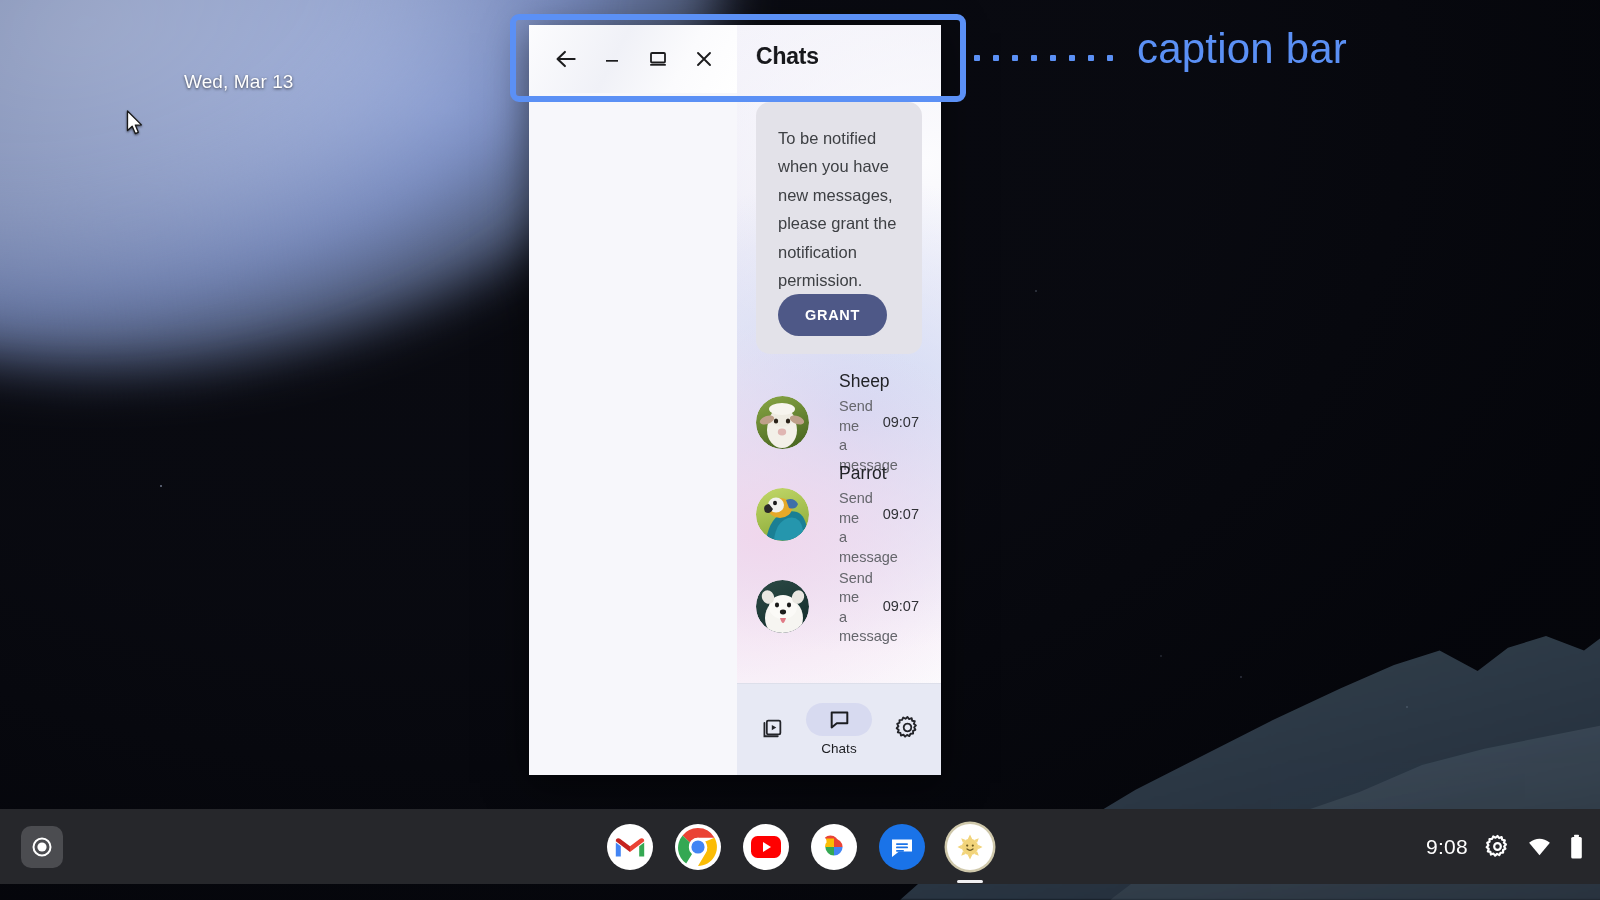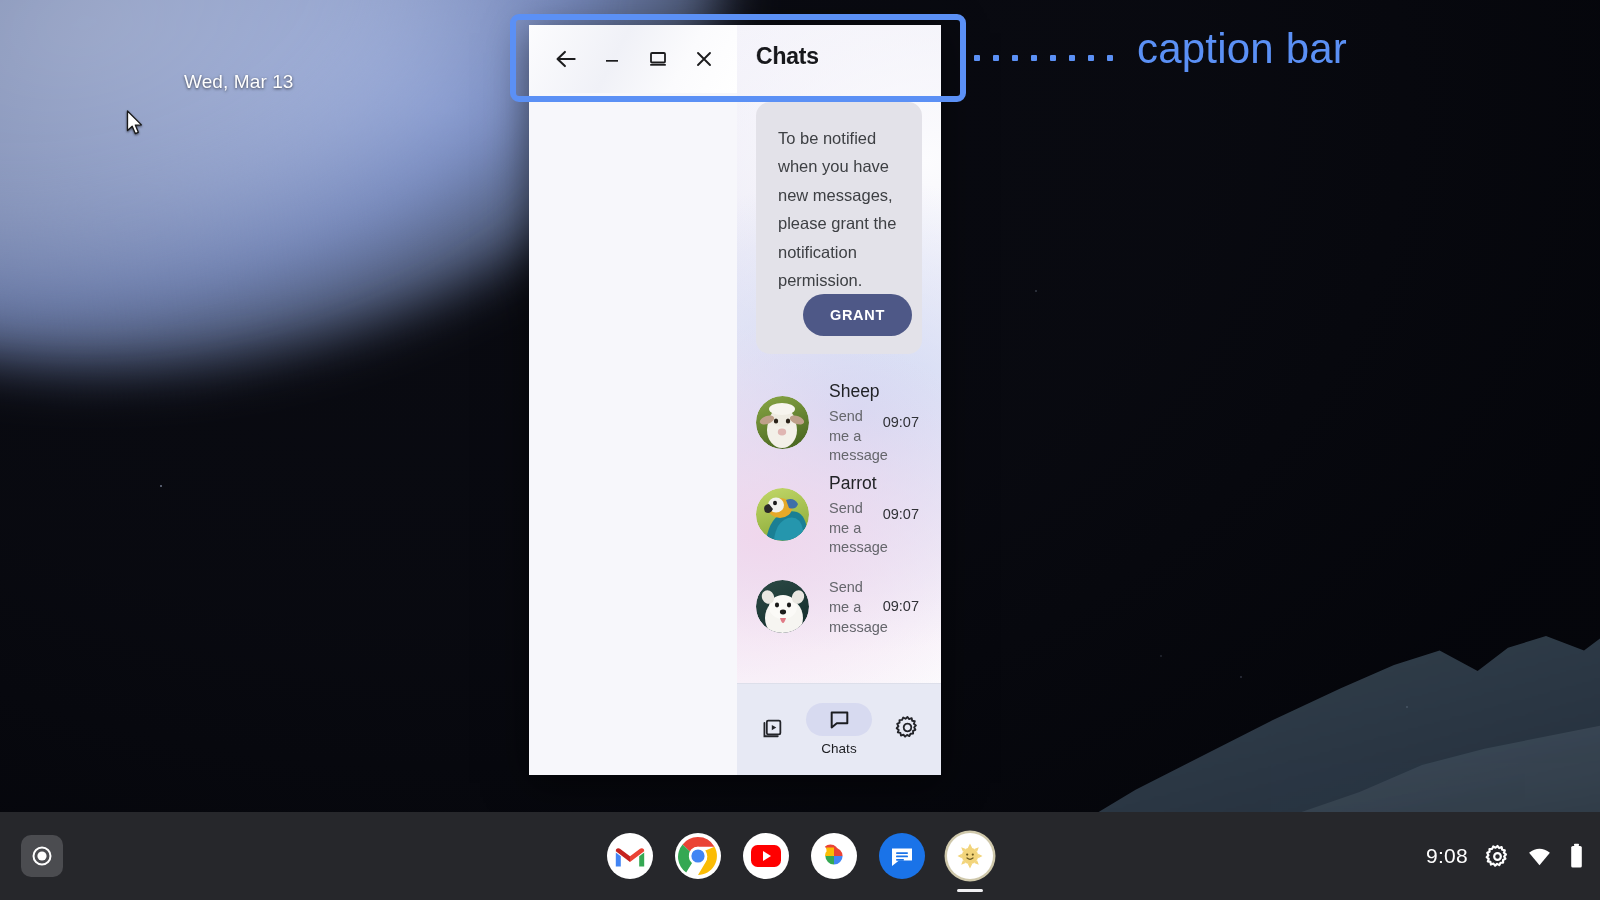--- a/index.html
+++ b/index.html
@@ -225,21 +225,20 @@
   }
   .perm-text {
     font-size: 16.5px;
     line-height: 1.72;
     color: #3e4044;
     max-width: 300px;
   }
   .perm-actions {
     margin-top: auto;
     display: flex;
-    justify-content: flex-end;
   }
   .grant-btn {
     background: #4e5887;
     color: #ffffff;
     border: none;
     border-radius: 24px;
     padding: 13px 27px;
     font-size: 14.5px;
     font-weight: bold;
     letter-spacing: 0.7px;
@@ -251,20 +250,21 @@
   .chat-list {
     margin-top: 22px;
     flex: 1 1 auto;
   }
   .chat-row {
     display: flex;
     align-items: center;
     padding: 14px 22px 14px 19px;
     height: 92px;
     cursor: pointer;
+    gap: 10px;
   }
   .avatar {
     width: 53px; height: 53px;
     border-radius: 50%;
     flex: 0 0 53px;
     overflow: hidden;
     position: relative;
   }
   .chat-meta {
     flex: 1 1 auto;
@@ -315,23 +315,23 @@
   }
   .nav-pill.active { background: #d7daf0; }
   .nav-label {
     font-size: 13.5px;
     color: #1d1e22;
   }
 
   
   .shelf {
     position: absolute;
-    left: 0; bottom: 0;
+    left: 0; bottom: 16px;
     width: 1600px;
-    height: 88px;
+    height: 75px;
     background: #26272b;
     z-index: 50;
     display: flex;
     align-items: center;
   }
   .launcher {
     position: absolute;
     left: 21px;
     width: 42px; height: 42px;
     border-radius: 10px;

